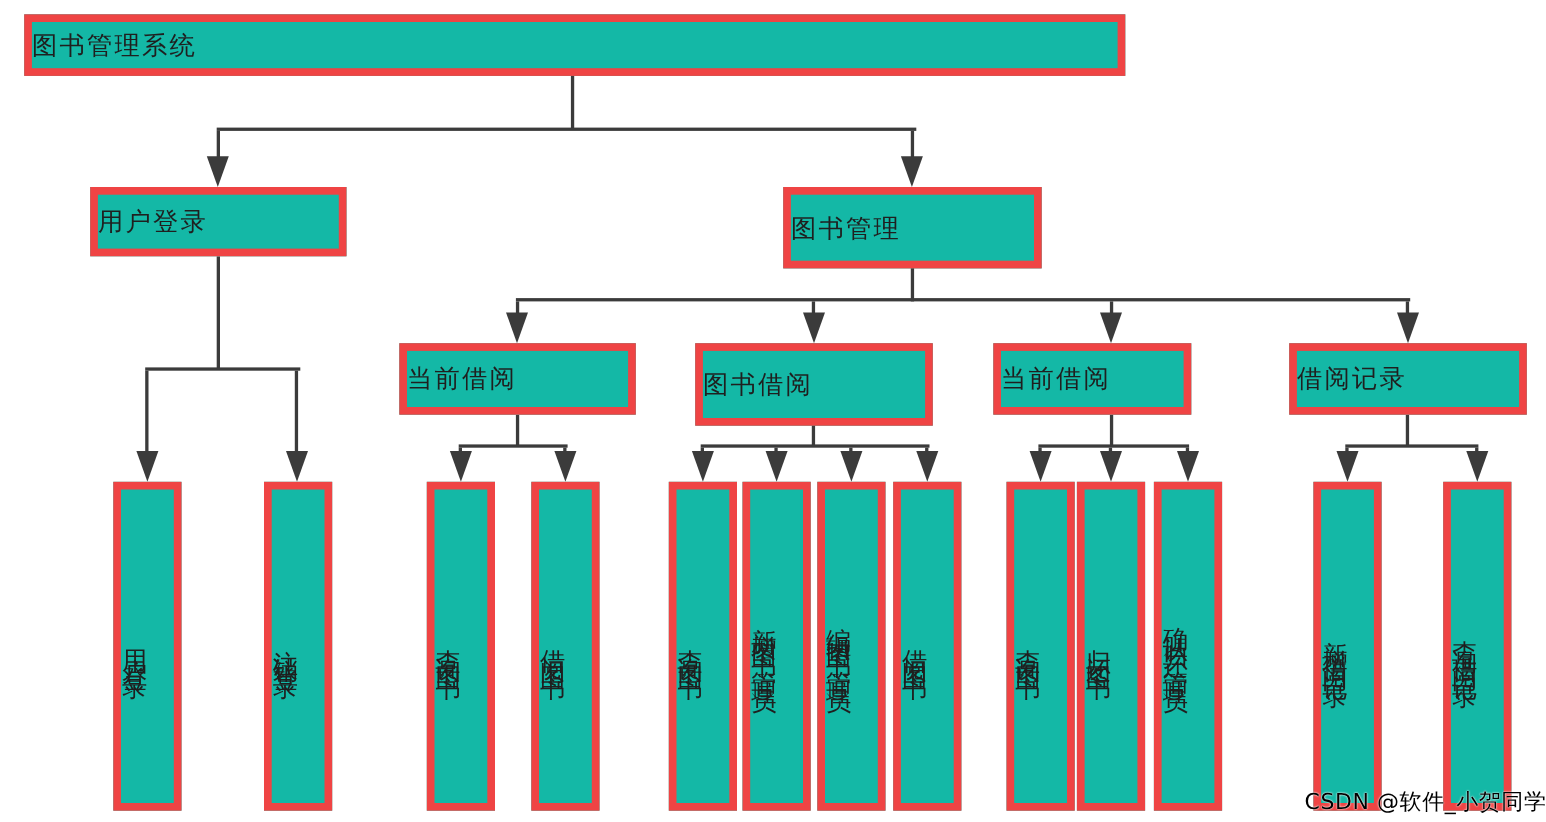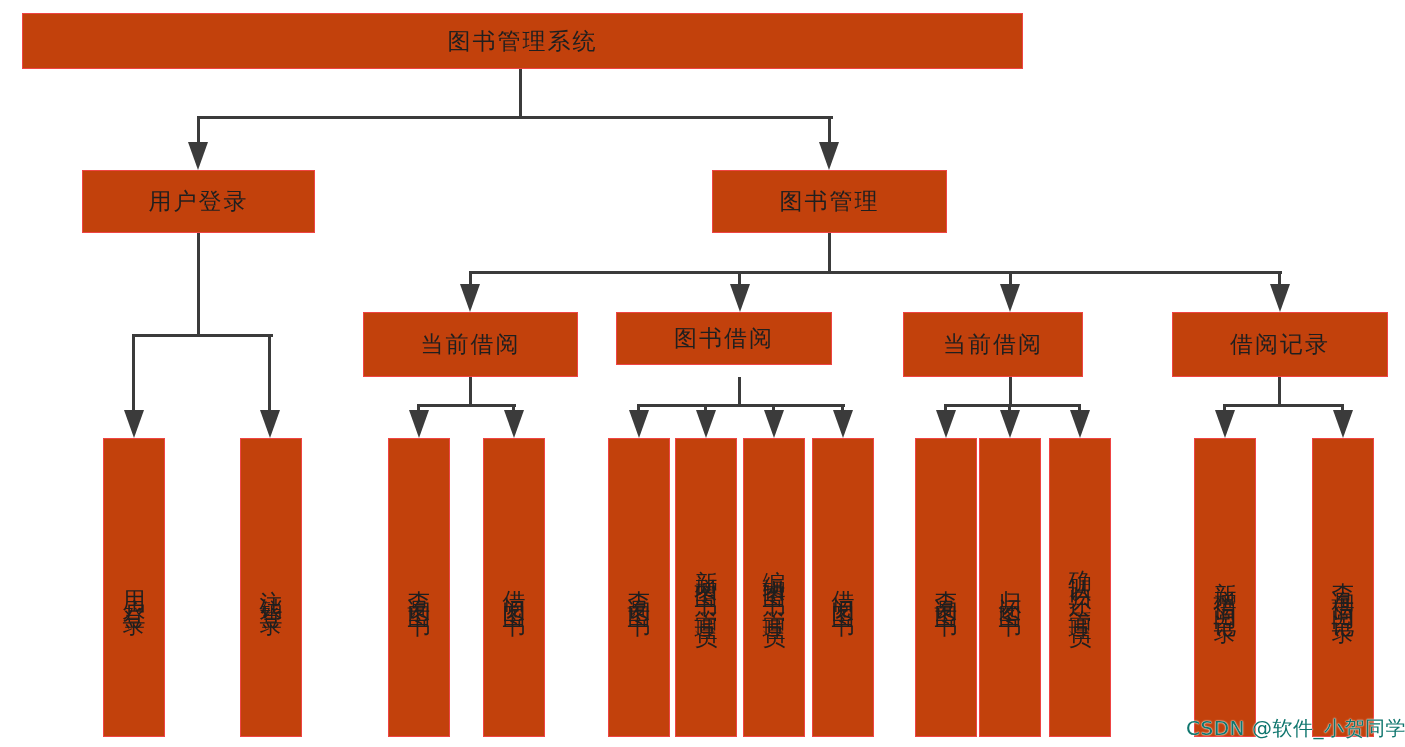--- a/index.html
+++ b/index.html
@@ -3,42 +3,42 @@
 <meta charset="utf-8">
 <style>
   * { margin:0; padding:0; box-sizing:border-box; }
   html,body { background:#ffffff; }
   body { font-family:"DejaVu Sans","Liberation Sans",sans-serif; }
   .canvas {
     position:relative; width:1405px; height:747px;
     background:#ffffff; overflow:hidden;
   }
   .box {
-    position:absolute; background:#c2410c;
-    border:1px solid #ef4444;
-    display:flex; align-items:center; justify-content:center;
+    position:absolute; background:#14b8a6;
+    border:7px solid #ef4444;
+    display:flex; align-items:center; justify-content:flex-start;
     color:#1f1f1f; font-size:23px; letter-spacing:2px;
     text-align:center;
   }
   .vbox span {
     writing-mode:vertical-rl; text-orientation:mixed;
     letter-spacing:8px; font-size:23px; color:#1f1f1f;
     line-height:1;
   }
   .vbox { padding:4px 0; }
   .line { position:absolute; display:block; background:#3b3b3b; }
   .arrow {
     position:absolute; display:block; width:0; height:0;
     border-left:10px solid transparent;
     border-right:10px solid transparent;
     border-top:28px solid #3b3b3b;
   }
   .watermark {
     position:absolute; left:1186px; top:715px;
-    color:#0f766e; font-size:20px; white-space:nowrap;
+    color:#000000; font-size:20px; white-space:nowrap;
     text-shadow:0 0 2px #ffffff, 0 0 1px #ffffff;
     z-index:5; letter-spacing:0.5px;
   }
 </style>
 </head>
 <body>
 
 <div class="canvas">
 
   <i class="line" style="left:519px;top:68px;width:3px;height:49px"></i>
@@ -100,28 +100,28 @@
   <i class="arrow" style="left:1215px;top:410px"></i>
   <i class="arrow" style="left:1333px;top:410px"></i>
 
   <div class="box" style="left:22px;top:13px;width:1001px;height:56px">
     <span>图书管理系统</span>
   </div>
 
   <div class="box" style="left:82px;top:170px;width:233px;height:63px">
     <span>用户登录</span>
   </div>
-  <div class="box" style="left:712px;top:170px;width:235px;height:63px">
+  <div class="box" style="left:712px;top:170px;width:235px;height:74px">
     <span>图书管理</span>
   </div>
 
   <div class="box" style="left:363px;top:312px;width:215px;height:65px">
     <span>当前借阅</span>
   </div>
-  <div class="box" style="left:616px;top:312px;width:216px;height:53px">
+  <div class="box" style="left:632px;top:312px;width:216px;height:75px">
     <span>图书借阅</span>
   </div>
   <div class="box" style="left:903px;top:312px;width:180px;height:65px">
     <span>当前借阅</span>
   </div>
   <div class="box" style="left:1172px;top:312px;width:216px;height:65px">
     <span>借阅记录</span>
   </div>
 
   <div class="box vbox" style="left:103px;top:438px;width:62px;height:299px">

